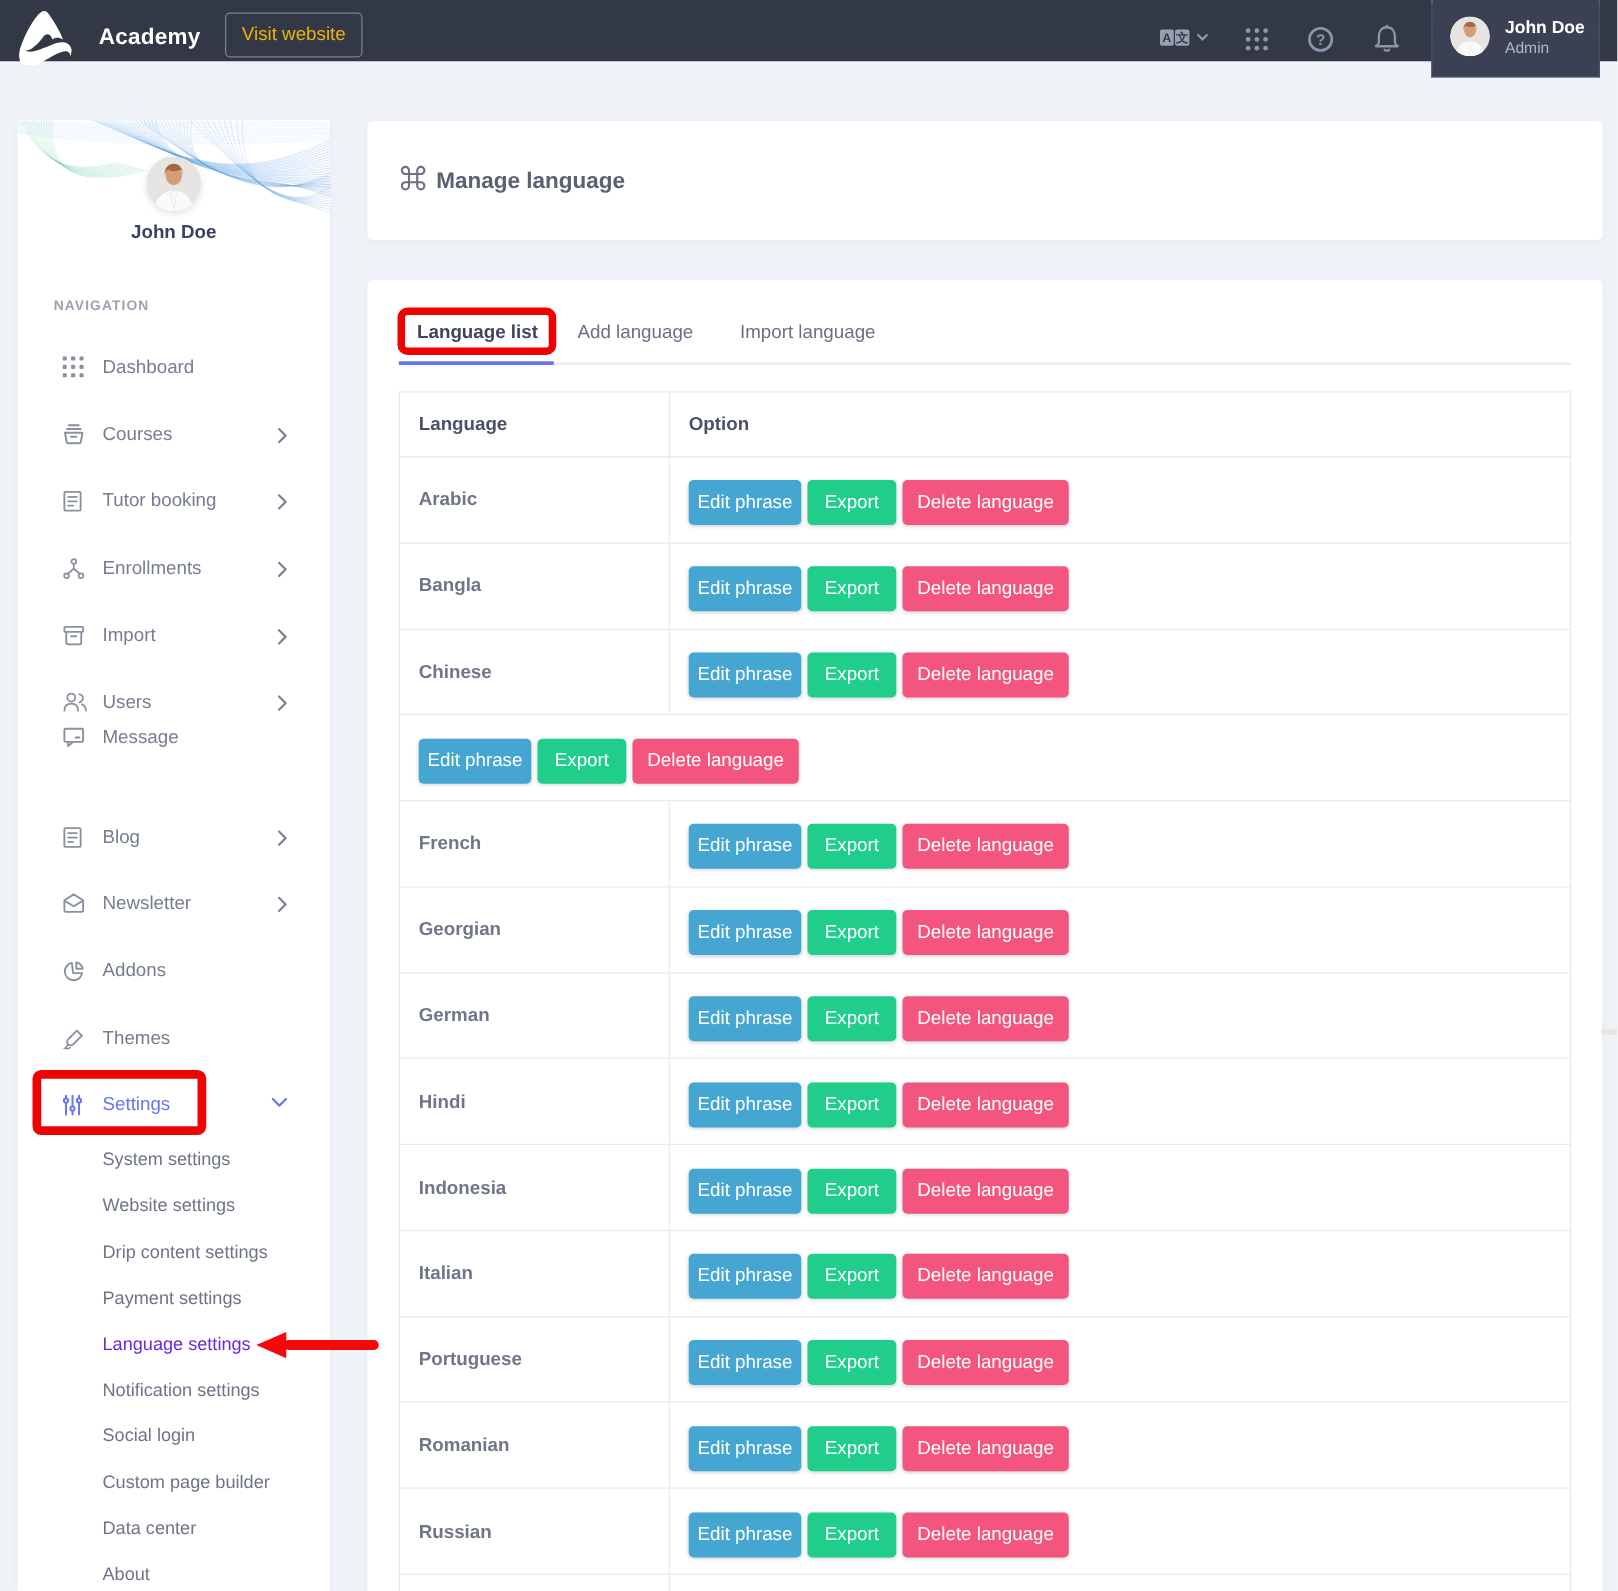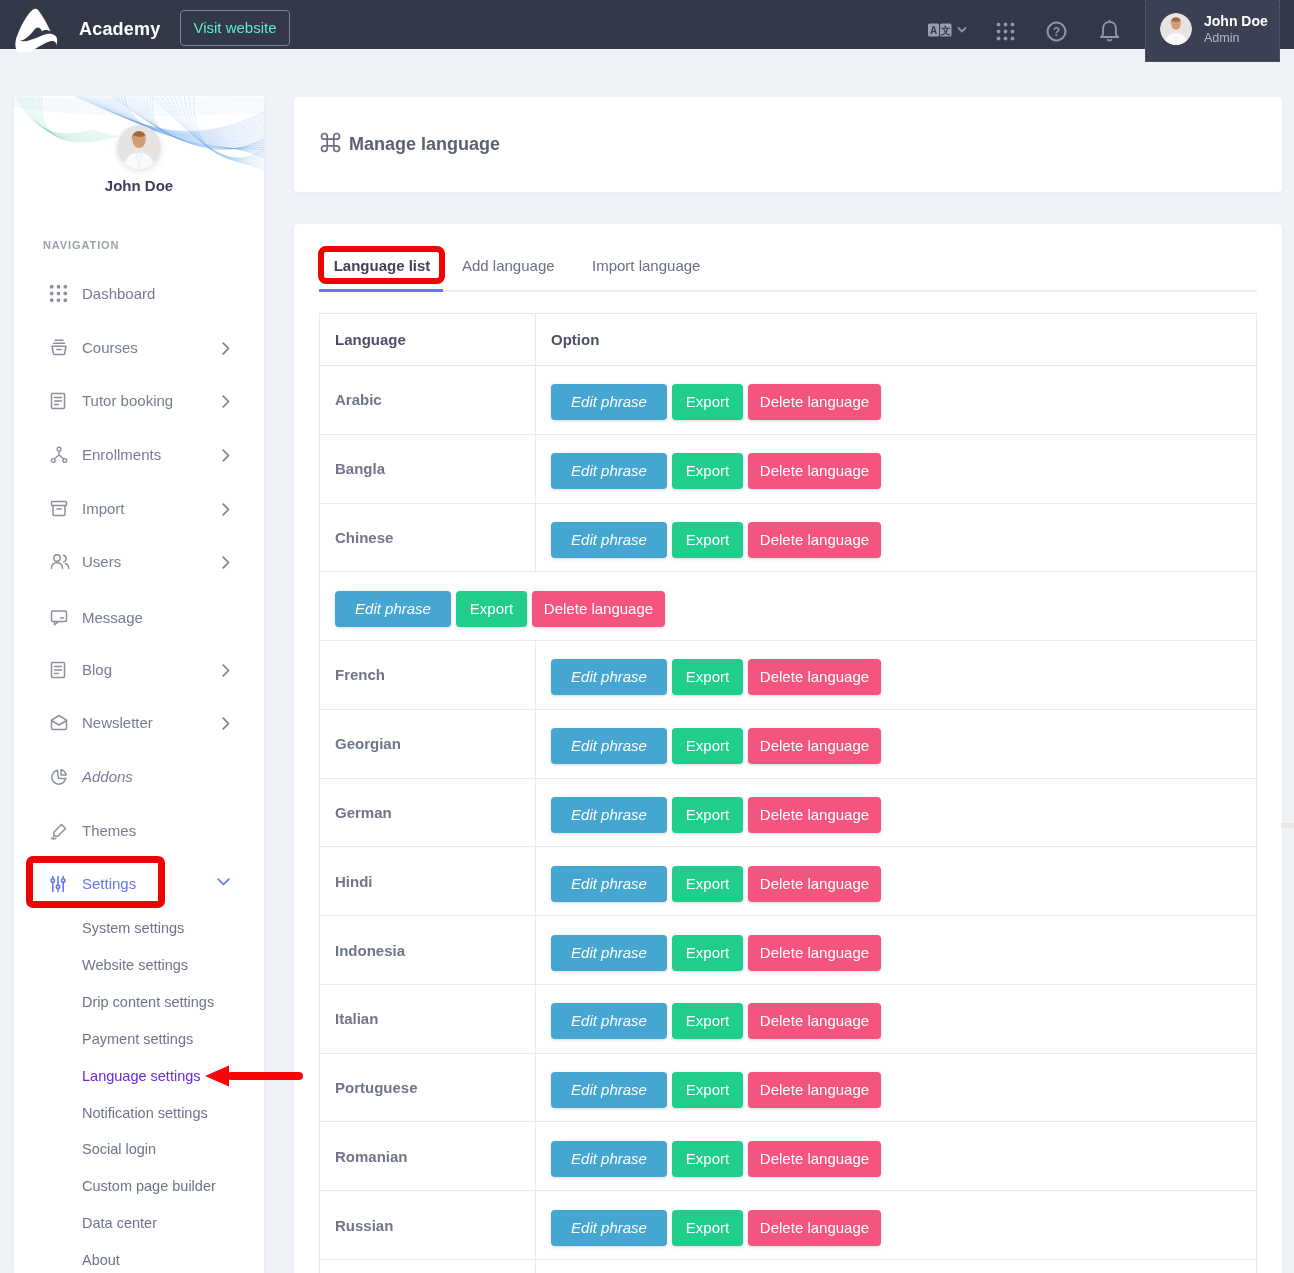--- a/index.html
+++ b/index.html
@@ -3,21 +3,21 @@
 <meta charset="utf-8">
 <style>
 * { margin:0; padding:0; box-sizing:border-box; }
 html,body { width:1294px; height:1273px; overflow:hidden; }
 body { background:#eff2f7; font-family:"Liberation Sans", sans-serif; position:relative; }
 
 
 #navbar { position:absolute; left:0; top:0; width:1294px; height:49px; background:#333847; }
 #logo { position:absolute; left:14px; top:8px; width:44px; height:44px; }
 #brand { position:absolute; left:79px; top:19px; color:#fff; font-weight:700; font-size:18px; letter-spacing:0.2px; }
-#visitbtn { position:absolute; left:180px; top:10px; width:110px; height:36px; border:1px solid #7c818e; border-radius:4px; color:#5eead4; font-size:15px; text-align:center; line-height:34px; }
+#visitbtn { position:absolute; left:180px; top:10px; width:110px; height:36px; border:1px solid #7c818e; border-radius:4px; color:#eab308; font-size:15px; text-align:center; line-height:34px; }
 .navico { position:absolute; top:0; }
 #userpanel { position:absolute; left:1145px; top:0px; width:135px; height:62px; background:#3b4152;
   border-left:1px dotted #5d6374; border-right:1px dotted #5d6374; border-bottom:1px dotted #5d6374; }
 #nav-avatar { position:absolute; left:14px; top:13px; width:32px; height:32px; border-radius:50%; overflow:hidden; }
 #userpanel .uname { position:absolute; left:58px; top:13px; color:#fff; font-weight:700; font-size:14px; }
 #userpanel .urole { position:absolute; left:58px; top:31px; color:#b3b8c5; font-size:12.5px; }
 
 
 #sidebar { position:absolute; left:14px; top:96px; width:250px; height:1177px; background:#fff;
   box-shadow:0 2px 6px rgba(40,60,100,0.05); }
@@ -46,21 +46,21 @@
 
 
 #tbl { position:absolute; left:319px; top:313px; width:938px; border:1px solid #e6eaf1; }
 #tbl .hrow { height:52px; display:flex; border-bottom:1px solid #dce5ee; } #tbl .hrow .c2 { padding-top:0; }
 #tbl .row { height:68.77px; display:flex; border-bottom:1px solid #e6eaf1; }
 #tbl .c1 { width:216px; border-right:1px solid #e6eaf1; display:flex; align-items:center; padding-left:15px;font-weight:bold; }
 #tbl .c2 { flex:1; display:flex; align-items:center; padding-left:15px; padding-top:5px; }
 #tbl .hrow .c1, #tbl .hrow .c2 { font-weight:700; font-size:15px; color:#4b5268; }
 #tbl .row .c1 { font-size:15px; color:#707689; }
 .btn { height:36px; border-radius:4px; color:#fff; font-size:15px; text-align:center; line-height:36px; margin-right:5px; box-shadow:0 1px 3px rgba(30,40,60,0.18); }
-.b-edit { width:116px; background:#45a6d1;font-style:italic; }
+.b-edit { width:90px; background:#45a6d1; }
 .b-exp  { width:71px;  background:#20cd8a; }
 .b-del  { width:133px; background:#f4557f; }
 
 
 #ann-tab { position:absolute; left:318px; top:246px; width:127px; height:38px; border:6px solid #ee0202; border-radius:8px; z-index:50; }
 #ann-set { position:absolute; left:26px; top:856px; width:139px; height:52px; border:7px solid #ee0202; border-radius:7px; z-index:50; }
 #ann-arrow { position:absolute; left:203px; top:1063px; z-index:50; }
 #scrollthumb { position:absolute; left:1281px; top:823px; width:13px; height:5px; background:#e9e7e3; }
 </style>
 </head>
@@ -245,38 +245,38 @@
         </svg></span><span class="mtxt">Import</span><svg class="chev" width="8" height="13" viewBox="0 0 8 13">
         <path d="M1.2,1.2 L6.5,6.5 L1.2,11.8" fill="none" stroke="#7d8394" stroke-width="1.7" stroke-linecap="round" stroke-linejoin="round"></path>
       </svg></div>
   <div class="mitem" style="top:439.4px; height:53.67px;"><span><svg class="ic" width="20" height="17" viewBox="0 0 20 17">
           <circle cx="7" cy="5" r="3.2" fill="none" stroke="#8b90a1" stroke-width="1.4"></circle>
           <path d="M1.5,15.5 C1.5,11.5 4,9.8 7,9.8 C10,9.8 12.5,11.5 12.5,15.5" fill="none" stroke="#8b90a1" stroke-width="1.4" stroke-linecap="round"></path>
           <path d="M13.5,2.3 C15.2,2.7 16.3,3.9 16.3,5.6 C16.3,7.3 15.2,8.5 13.5,8.9 M15.5,10.5 C17.5,11.3 18.7,13 18.7,15.5" fill="none" stroke="#8b90a1" stroke-width="1.4" stroke-linecap="round"></path>
         </svg></span><span class="mtxt">Users</span><svg class="chev" width="8" height="13" viewBox="0 0 8 13">
         <path d="M1.2,1.2 L6.5,6.5 L1.2,11.8" fill="none" stroke="#7d8394" stroke-width="1.7" stroke-linecap="round" stroke-linejoin="round"></path>
       </svg></div>
-  <div class="mitem" style="top:495px; height:53.67px;padding-left:32px;"><span><svg class="ic" width="18" height="17" viewBox="0 0 18 17">
+  <div class="mitem" style="top:467px; height:53.67px;padding-left:32px;"><span><svg class="ic" width="18" height="17" viewBox="0 0 18 17">
           <rect x="1.5" y="2" width="15" height="10.5" rx="1.2" fill="none" stroke="#8b90a1" stroke-width="1.5"></rect>
           <path d="M4.5,12.5 L4.5,15.8 L8.5,12.5" fill="none" stroke="#8b90a1" stroke-width="1.5" stroke-linejoin="round"></path>
           <path d="M10.5,9 L13.5,9" stroke="#8b90a1" stroke-width="1.5" stroke-linecap="round"></path>
         </svg></span><span class="mtxt">Message</span></div>
   <div class="mitem" style="top:546.7px; height:53.67px;"><span><svg class="ic" width="16" height="18" viewBox="0 0 16 18">
           <rect x="1.5" y="1.5" width="13" height="15" rx="1" fill="none" stroke="#8b90a1" stroke-width="1.5"></rect>
           <path d="M4.5,5.5 L11.5,5.5 M4.5,9 L11.5,9 M4.5,12.5 L8.5,12.5" stroke="#8b90a1" stroke-width="1.4" stroke-linecap="round"></path>
         </svg></span><span class="mtxt">Blog</span><svg class="chev" width="8" height="13" viewBox="0 0 8 13">
         <path d="M1.2,1.2 L6.5,6.5 L1.2,11.8" fill="none" stroke="#7d8394" stroke-width="1.7" stroke-linecap="round" stroke-linejoin="round"></path>
       </svg></div>
   <div class="mitem" style="top:600.4px; height:53.67px;"><span><svg class="ic" width="18" height="17" viewBox="0 0 18 17">
           <path d="M1.5,6.2 L9,1.5 L16.5,6.2 L16.5,14 C16.5,14.8 15.8,15.5 15,15.5 L3,15.5 C2.2,15.5 1.5,14.8 1.5,14 Z" fill="none" stroke="#8b90a1" stroke-width="1.5" stroke-linejoin="round"></path>
           <path d="M1.5,6.5 L9,11 L16.5,6.5" fill="none" stroke="#8b90a1" stroke-width="1.5" stroke-linejoin="round"></path>
         </svg></span><span class="mtxt">Newsletter</span><svg class="chev" width="8" height="13" viewBox="0 0 8 13">
         <path d="M1.2,1.2 L6.5,6.5 L1.2,11.8" fill="none" stroke="#7d8394" stroke-width="1.7" stroke-linecap="round" stroke-linejoin="round"></path>
       </svg></div>
-  <div class="mitem" style="top:654.0px; height:53.67px;font-style:italic;"><span><svg class="ic" width="18" height="18" viewBox="0 0 18 18">
+  <div class="mitem" style="top:654.0px; height:53.67px;"><span><svg class="ic" width="18" height="18" viewBox="0 0 18 18">
           <path d="M7.5,2.3 A7,7 0 1 0 15.7,10.5 L8.5,10.5 Z" fill="none" stroke="#8b90a1" stroke-width="1.5" stroke-linejoin="round"></path>
           <path d="M11,1.8 A7,7 0 0 1 16.2,7 L11,7 Z" fill="none" stroke="#8b90a1" stroke-width="1.5" stroke-linejoin="round"></path>
         </svg></span><span class="mtxt">Addons</span></div>
   <div class="mitem" style="top:707.7px; height:53.67px;"><span><svg class="ic" width="18" height="18" viewBox="0 0 18 18">
           <path d="M11.5,2.5 L15.5,6.5 L8.5,13.5 C7.5,14.5 5.5,14.5 4.5,13.5 C3.5,12.5 3.5,10.5 4.5,9.5 Z" fill="none" stroke="#8b90a1" stroke-width="1.5" stroke-linejoin="round"></path>
           <path d="M4.2,13.8 C3.2,14.8 3.4,16 2,16.6 C3.8,17.2 5.6,16.8 6.4,15.8" fill="none" stroke="#8b90a1" stroke-width="1.4"></path>
         </svg></span><span class="mtxt">Themes</span></div>
   <div class="mitem" style="top:761.4px; height:53.67px;"><span><svg class="ic" width="16" height="18" viewBox="0 0 16 18">
           <g stroke="#6777ef" stroke-width="1.6" stroke-linecap="round">
             <path d="M2.8,1.5 L2.8,3.2 M2.8,7.6 L2.8,16.5"></path>

